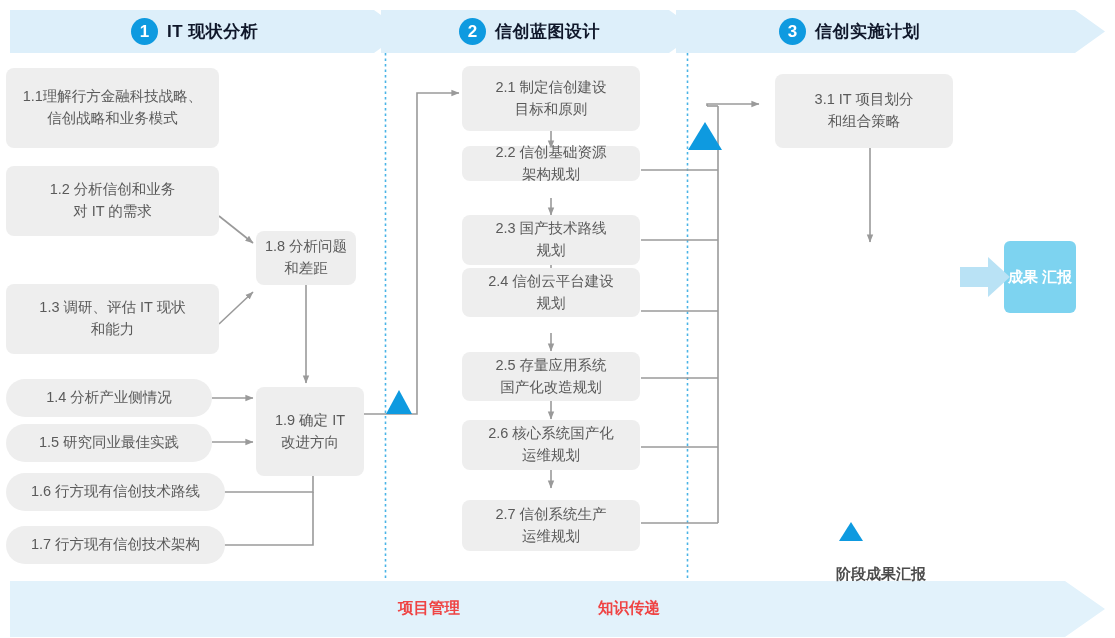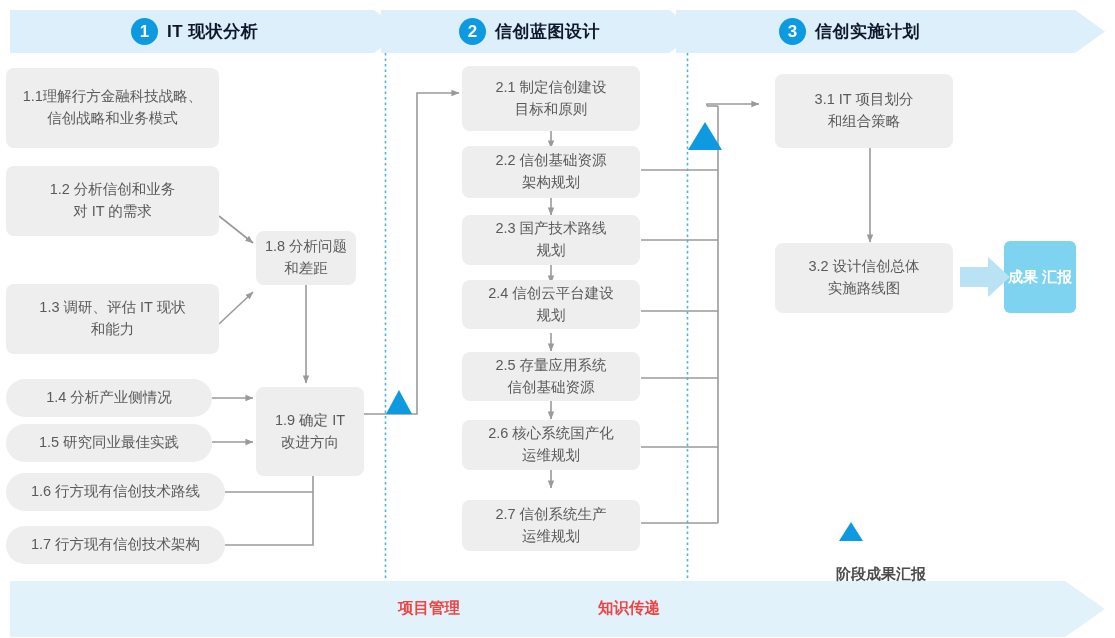--- a/index.html
+++ b/index.html
@@ -252,67 +252,61 @@
       <span>改进方向</span>
     </div>
   </div>
 
   <div class="box" style="left:462px; top:66px; width:178px; height:65px;">
     <div>
       <span>2.1 制定信创建设</span>
       <span>目标和原则</span>
     </div>
   </div>
-  <div class="box" style="left:462px; top:146px; width:178px; height:52px;">
+  <div class="box" style="left:462px; top:146px; width:178px; height:35px;">
     <div>
       <span>2.2 信创基础资源</span>
       <span>架构规划</span>
     </div>
   </div>
   <div class="box" style="left:462px; top:215px; width:178px; height:50px;">
     <div>
       <span>2.3 国产技术路线</span>
       <span>规划</span>
     </div>
   </div>
-  <div class="box" style="left:462px; top:280px; width:178px; height:49px;">
+  <div class="box" style="left:462px; top:268px; width:178px; height:49px;">
     <div>
       <span>2.4 信创云平台建设</span>
       <span>规划</span>
     </div>
   </div>
   <div class="box" style="left:462px; top:352px; width:178px; height:49px;">
     <div>
       <span>2.5 存量应用系统</span>
-      <span>信创基础资源</span>
+      <span>国产化改造规划</span>
     </div>
   </div>
   <div class="box" style="left:462px; top:420px; width:178px; height:50px;">
     <div>
       <span>2.6 核心系统国产化</span>
       <span>运维规划</span>
     </div>
   </div>
   <div class="box" style="left:462px; top:500px; width:178px; height:51px;">
     <div>
       <span>2.7 信创系统生产</span>
       <span>运维规划</span>
     </div>
   </div>
 
   <div class="box" style="left:775px; top:74px; width:178px; height:74px;">
     <div>
       <span>3.1 IT 项目划分</span>
       <span>和组合策略</span>
-    </div>
-  </div>
-  <div class="box" style="left:775px; top:243px; width:178px; height:70px;">
-    <div>
-      <span>3.2 设计信创总体</span>
-      <span>实施路线图</span>
     </div>
   </div>
 
   <div class="result-chip" style="left:1004px; top:241px; width:72px; height:72px;">
     <div>
       <span>成果</span>
       <span>汇报</span>
     </div>
   </div>
 

